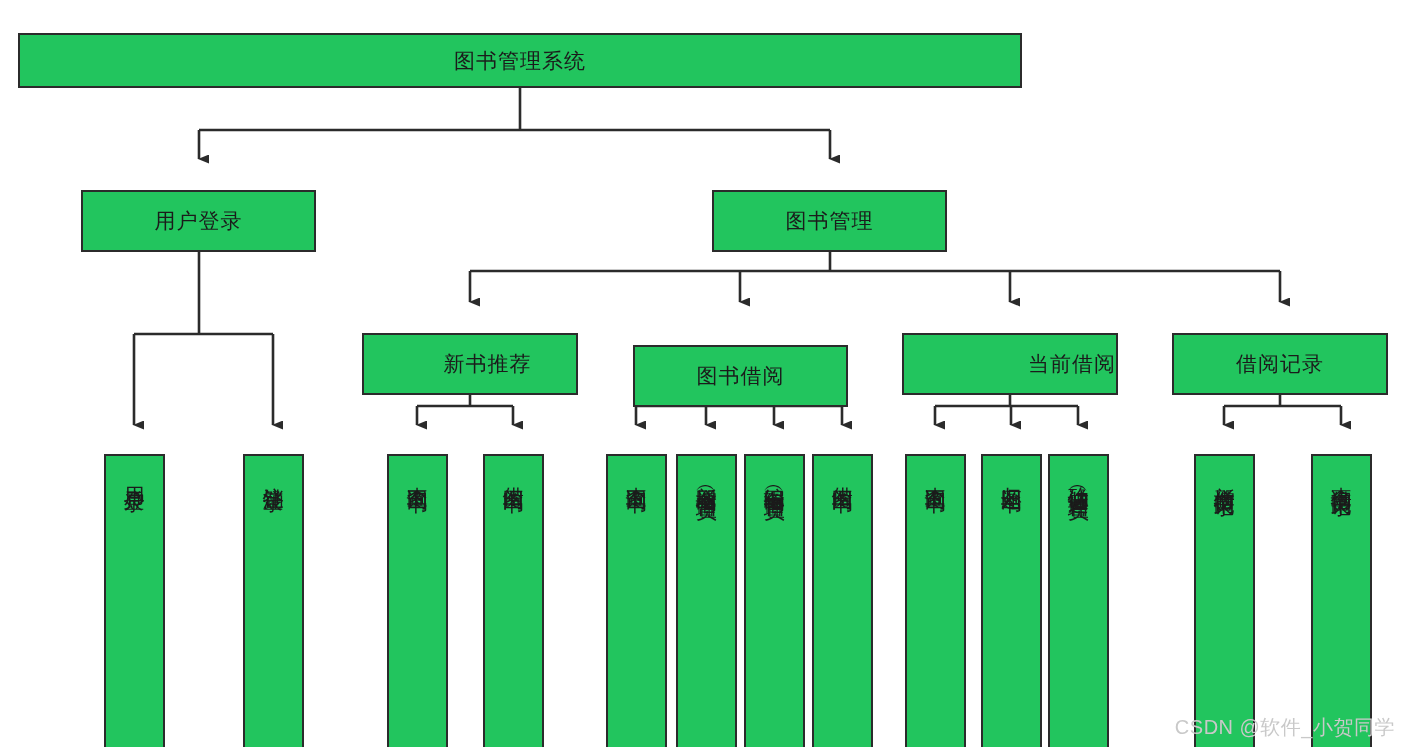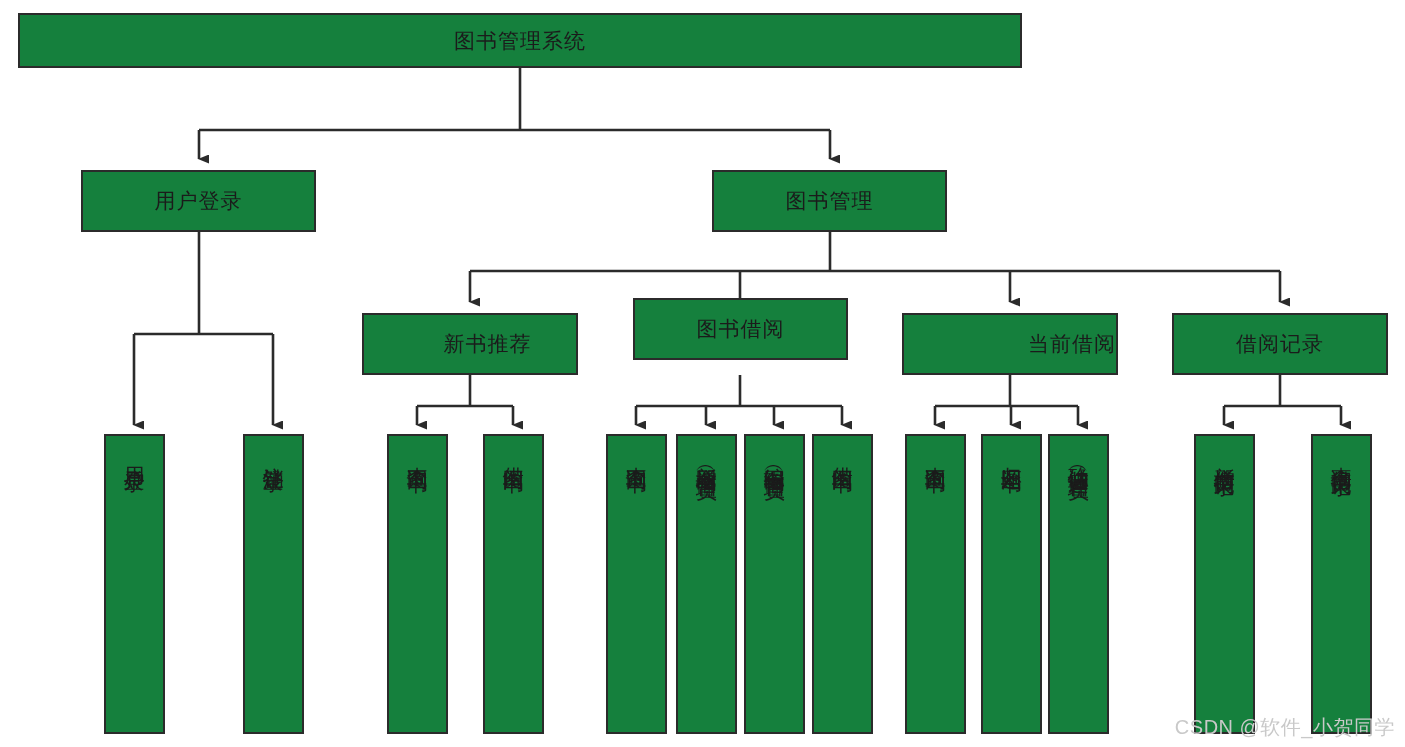--- a/index.html
+++ b/index.html
@@ -20,25 +20,26 @@
     left: 0;
     top: 0;
     width: 1405px;
     height: 747px;
     pointer-events: none;
   }
   .node {
     position: absolute;
     box-sizing: border-box;
     border: 2px solid #2b2b2b;
-    background: #15803d;
+    background: #22c55e;
     display: flex;
     align-items: center;
     justify-content: center;
     color: #1b1b1b;
+    margin-top: 20px;
   }
   .node.h {
     font-size: 21px;
     letter-spacing: 1px;
   }
   .node.v {
     padding-top: 14px;
     align-items: flex-start;
   }
   .node.v .vtext {
@@ -121,21 +122,21 @@
   <div class="node h" style="left:81px;top:170px;width:235px;height:62px;">
     <span>用户登录</span>
   </div>
   <div class="node h" style="left:712px;top:170px;width:235px;height:62px;">
     <span>图书管理</span>
   </div>
 
   <div class="node h" style="left:362px;top:313px;width:216px;height:62px;padding-left:35px;">
     <span>新书推荐</span>
   </div>
-  <div class="node h" style="left:633px;top:298px;width:215px;height:62px;">
+  <div class="node h" style="left:633px;top:325px;width:215px;height:62px;">
     <span>图书借阅</span>
   </div>
   <div class="node h" style="left:902px;top:313px;width:216px;height:62px;justify-content:flex-end;">
     <span>当前借阅</span>
   </div>
   <div class="node h" style="left:1172px;top:313px;width:216px;height:62px;">
     <span>借阅记录</span>
   </div>
 
   <div class="node v" style="left:104px;top:434px;width:61px;height:300px;">

